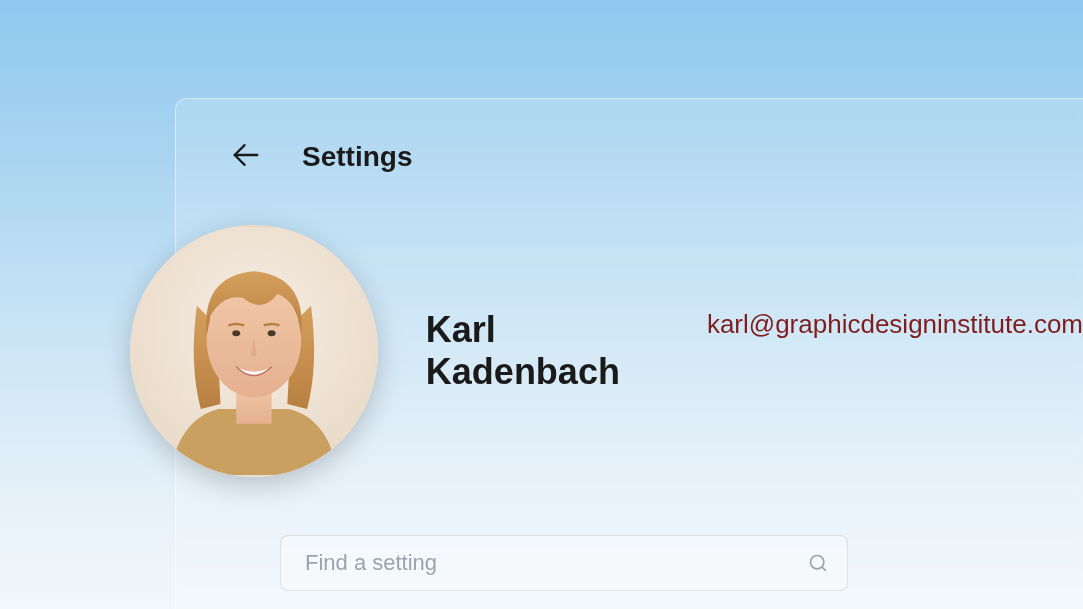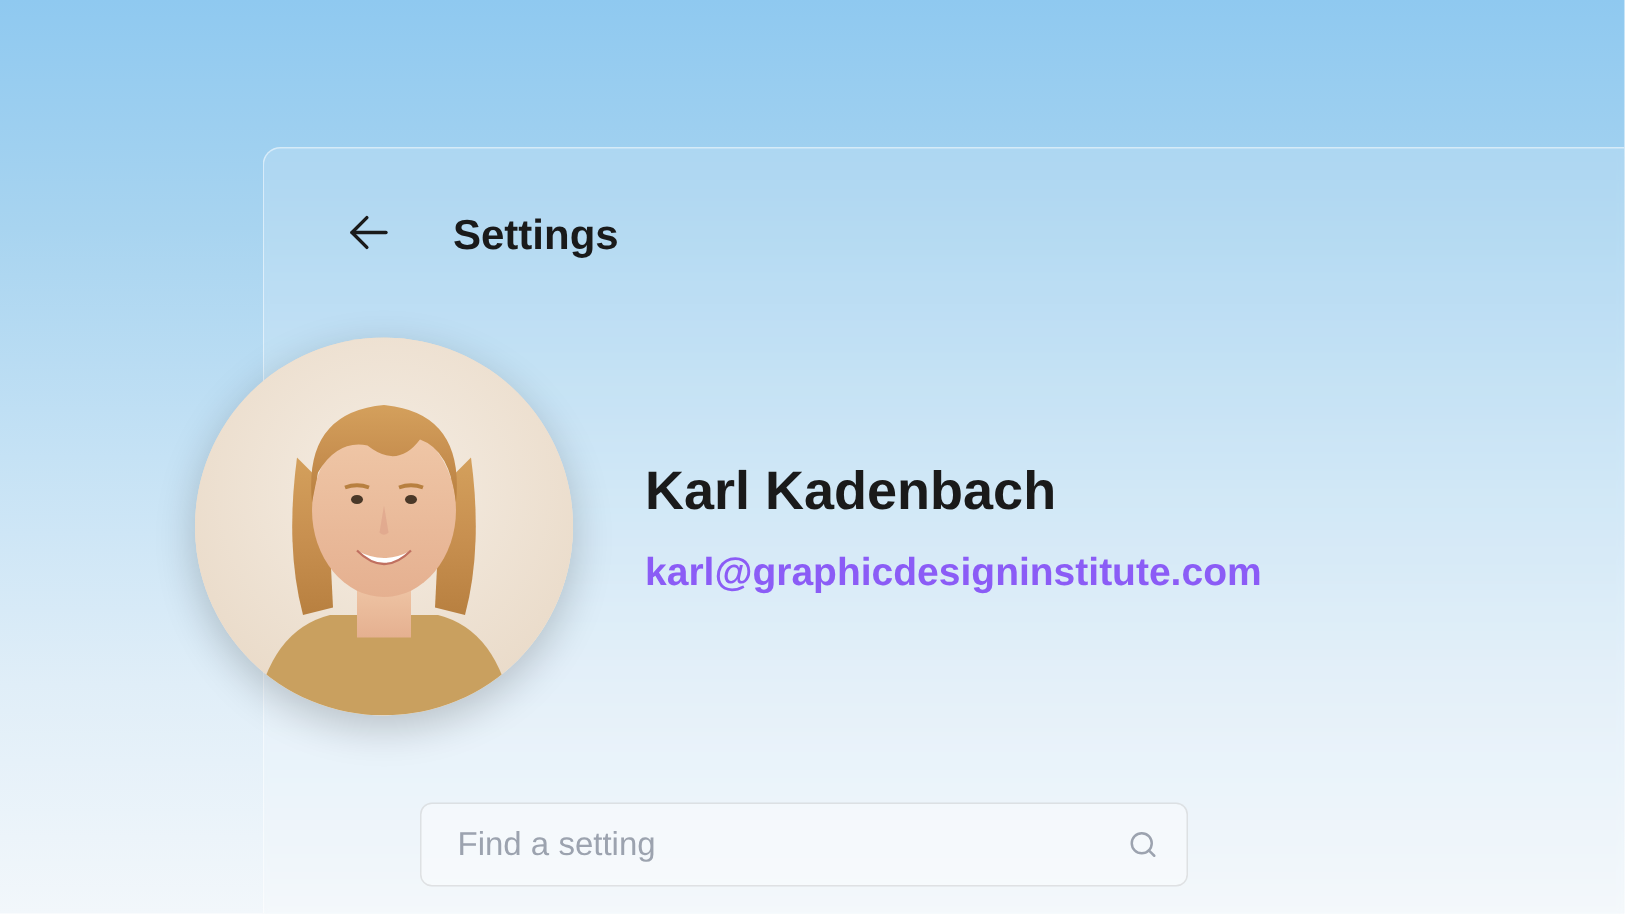--- a/index.html
+++ b/index.html
@@ -73,41 +73,41 @@
       position: relative;
     }
     
     .avatar svg {
       width: 100%;
       height: 100%;
     }
     
     .profile-info {
       display: flex;
-      flex-direction: column;
+      flex-direction: row;
       gap: 18px;
     }
     
     .profile-name {
       font-size: 36px;
       font-weight: 600;
       color: #1a1a1a;
     }
     
     .profile-email {
       font-size: 26px;
-      font-weight: 700;
-      color: #8b5cf6;
+      font-weight: 400;
+      color: #7f1d1d;
     }
     
     .search-container {
       position: absolute;
       bottom: 18px;
       left: 280px;
-      width: 512px;
+      width: 568px;
     }
     
     .search-box {
       position: relative;
       width: 100%;
     }
     
     .search-input {
       width: 100%;
       height: 56px;

